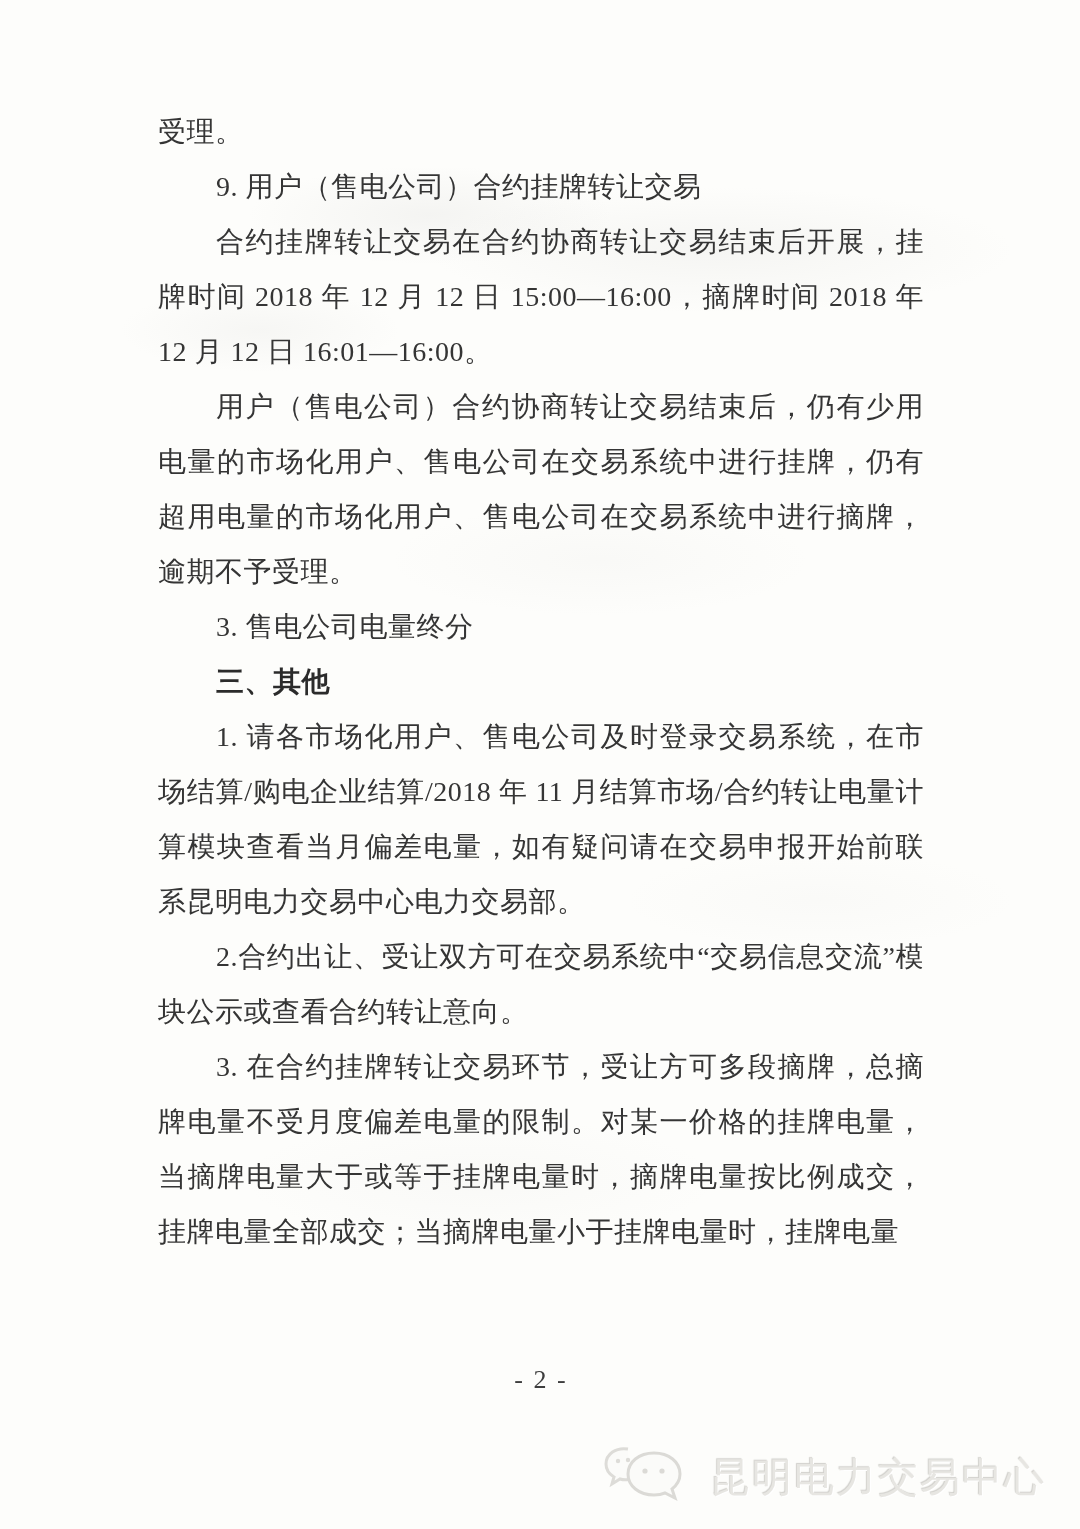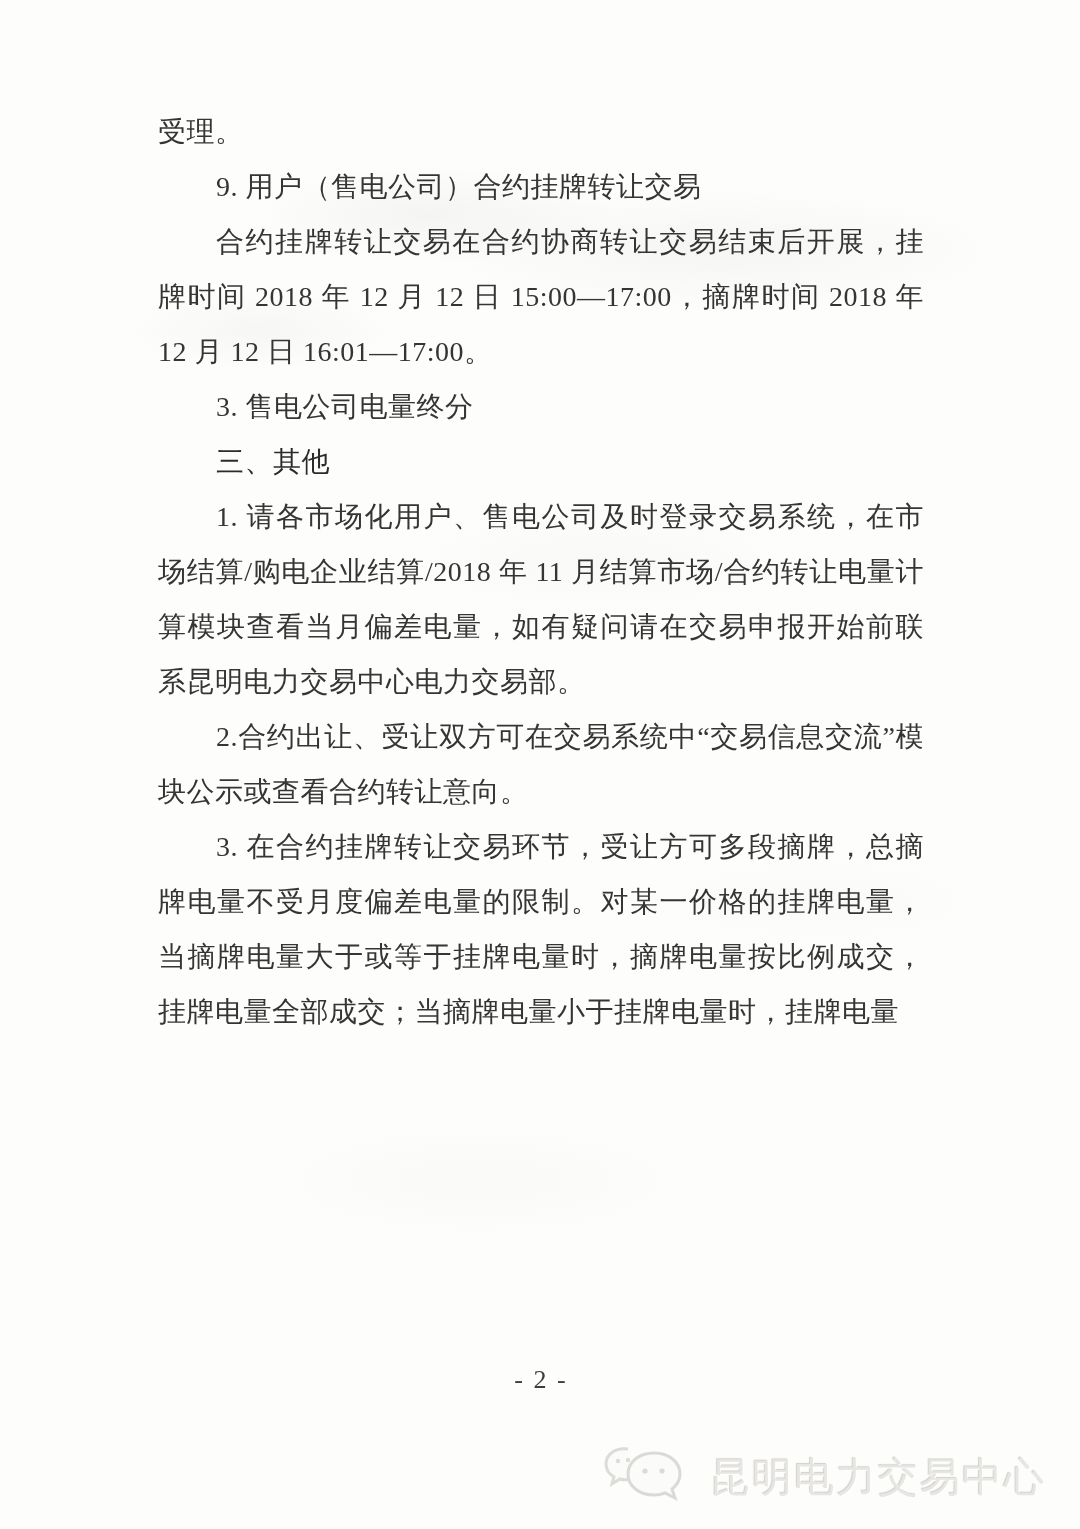--- a/index.html
+++ b/index.html
@@ -39,21 +39,21 @@
   }
   .content p {
     margin: 0;
     padding: 0;
   }
   .content p.indent {
     text-indent: 58px;
   }
   .content p.heading {
     font-family: "Liberation Sans", "DejaVu Sans", sans-serif;
-    font-weight: 400;
+    font-weight: 700;
     color: #2b2b2b;
   }
   .page-number {
     position: absolute;
     left: 158px;
     top: 1360px;
     width: 766px;
     text-align: center;
     font-size: 26px;
     line-height: 40px;
@@ -85,21 +85,22 @@
 </style>
 </head>
 <body>
 
 <div class="page">
 
   <div class="content" id="doc-content">
 
   <p class="">受理。</p>
       <p class="indent">9. 用户（售电公司）合约挂牌转让交易</p>
-      <p class="indent">合约挂牌转让交易在合约协商转让交易结束后开展，挂牌时间 2018 年 12 月 12 日 15:00—17:00，摘牌时间 2018 年 12 月 12 日 16:01—17:00。</p>
+      <p class="indent">合约挂牌转让交易在合约协商转让交易结束后开展，挂牌时间 2018 年 12 月 12 日 15:00—16:00，摘牌时间 2018 年 12 月 12 日 16:01—16:00。</p>
+      <p class="indent">用户（售电公司）合约协商转让交易结束后，仍有少用电量的市场化用户、售电公司在交易系统中进行挂牌，仍有超用电量的市场化用户、售电公司在交易系统中进行摘牌，逾期不予受理。</p>
       <p class="indent">3. 售电公司电量终分</p>
       <p class="indent heading">三、其他</p>
       <p class="indent">1. 请各市场化用户、售电公司及时登录交易系统，在市场结算/购电企业结算/2018 年 11 月结算市场/合约转让电量计算模块查看当月偏差电量，如有疑问请在交易申报开始前联系昆明电力交易中心电力交易部。</p>
       <p class="indent">2.合约出让、受让双方可在交易系统中“交易信息交流”模块公示或查看合约转让意向。</p>
       <p class="indent">3. 在合约挂牌转让交易环节，受让方可多段摘牌，总摘牌电量不受月度偏差电量的限制。对某一价格的挂牌电量，当摘牌电量大于或等于挂牌电量时，摘牌电量按比例成交，挂牌电量全部成交；当摘牌电量小于挂牌电量时，挂牌电量</p>
     </div>
 
   <div class="page-number">- 2 -</div>
 
   <div class="footer-watermark">

